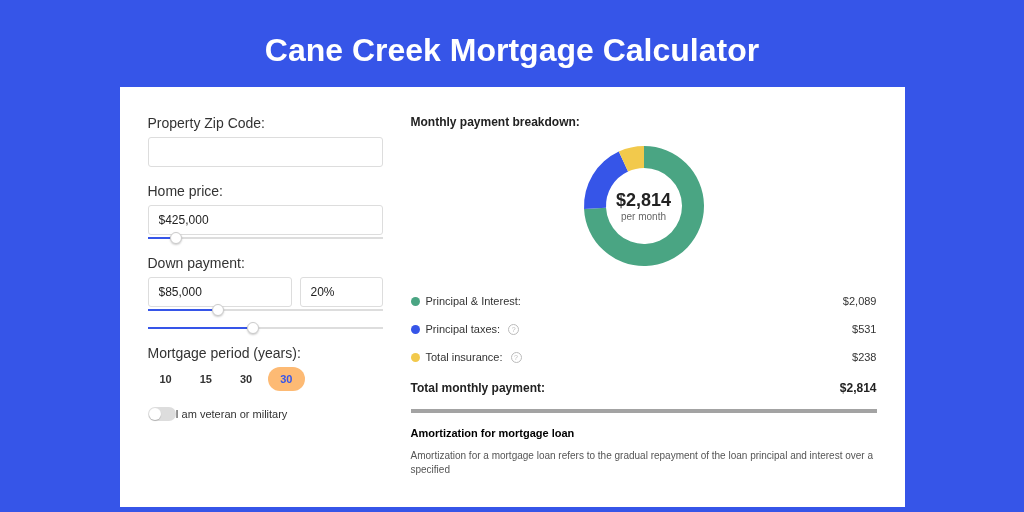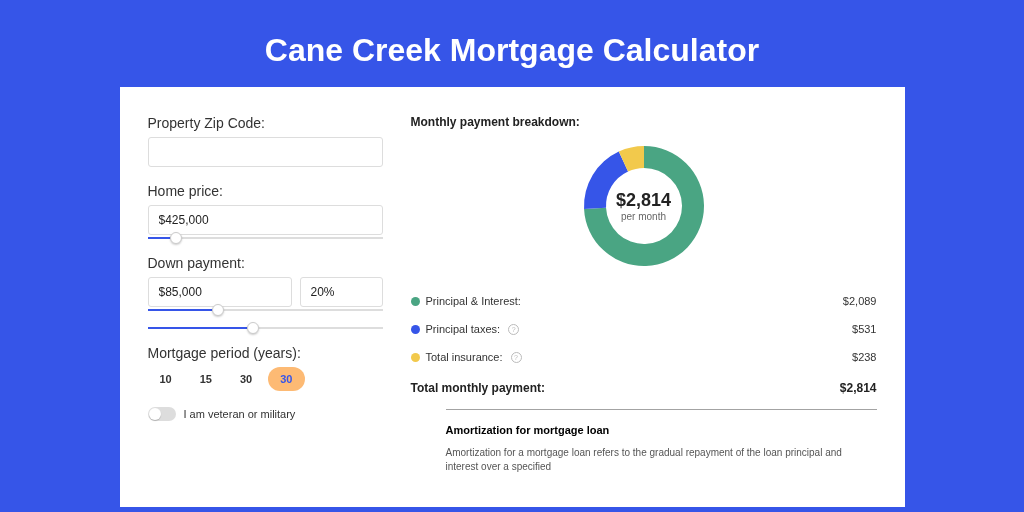--- a/index.html
+++ b/index.html
@@ -82,21 +82,21 @@
   cursor: pointer;
 }
 .period-btn.active {
   background: #fdba74;
   color: #3655e8;
   border-radius: 12px;
 }
 .toggle-row {
   display: flex;
   align-items: center;
-  gap: 8px;
+  gap: 0;
   margin-top: 14px;
 }
 .toggle {
   width: 28px;
   height: 14px;
   background: #ddd;
   border-radius: 7px;
   position: relative;
 }
 .toggle-knob {
@@ -150,23 +150,22 @@
 }
 .total-row {
   display: flex;
   justify-content: space-between;
   font-size: 12px;
   font-weight: 700;
   color: #222;
   padding: 10px 0 14px;
 }
 .amort-box {
-  border-top: 1px solid #a3a3a3;
+  border-top: 4px solid #a3a3a3;
   padding-top: 14px;
-  margin-left: 35px;
 }
 .amort-title { font-size: 11px; font-weight: 700; margin-bottom: 10px; }
 .amort-text { font-size: 10px; color: #555; line-height: 1.4; }
 </style>
 </head>
 <body>
 
 <h1 class="page-title">Cane Creek Mortgage Calculator</h1>
 
 <div class="card">

